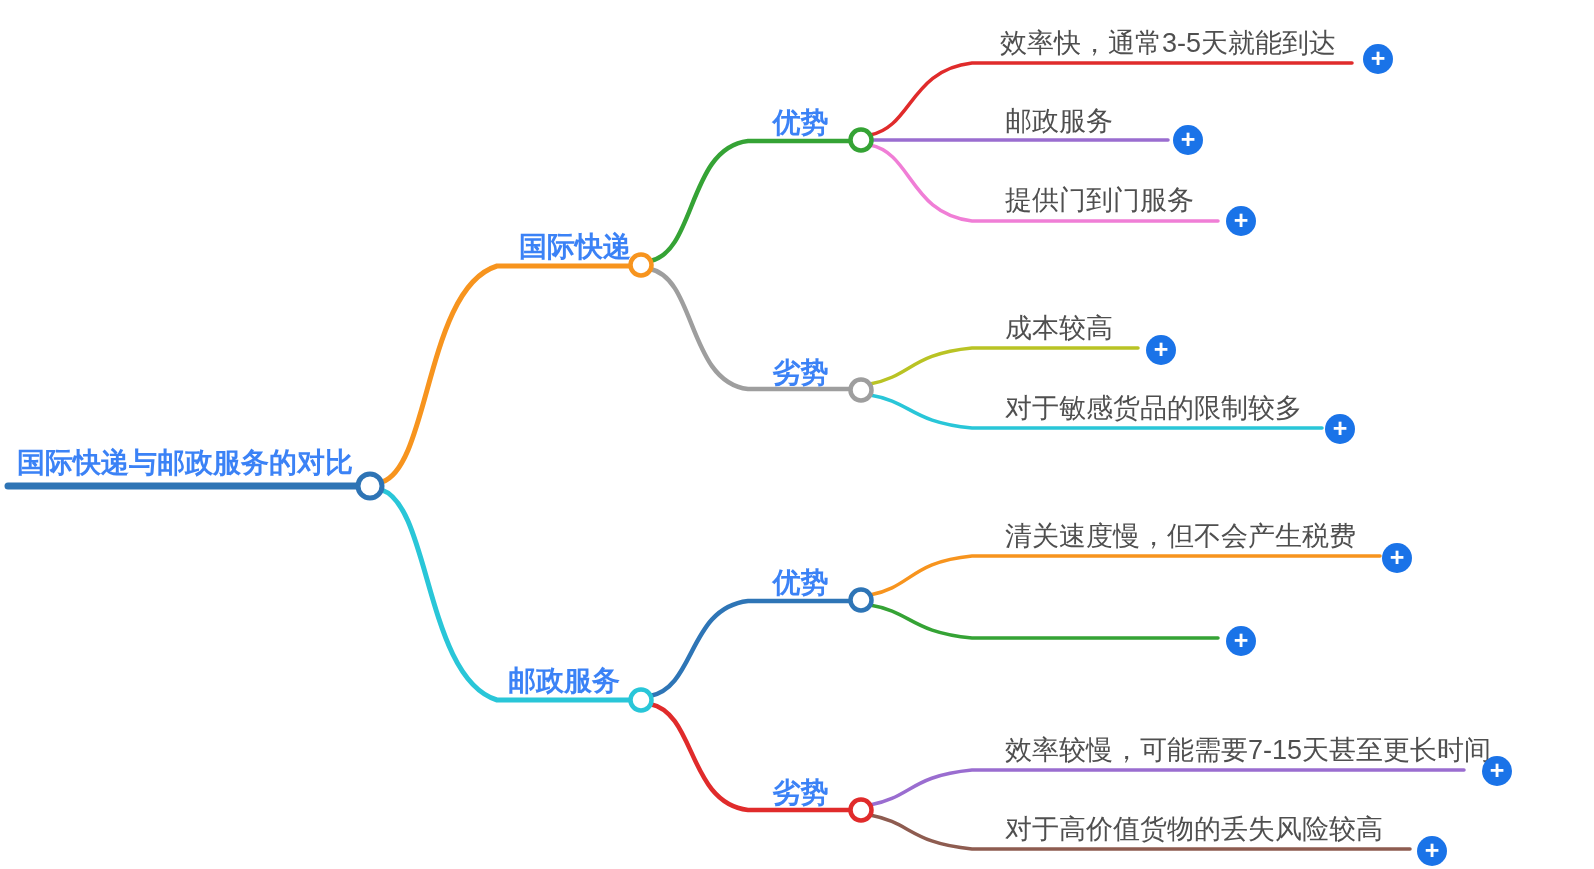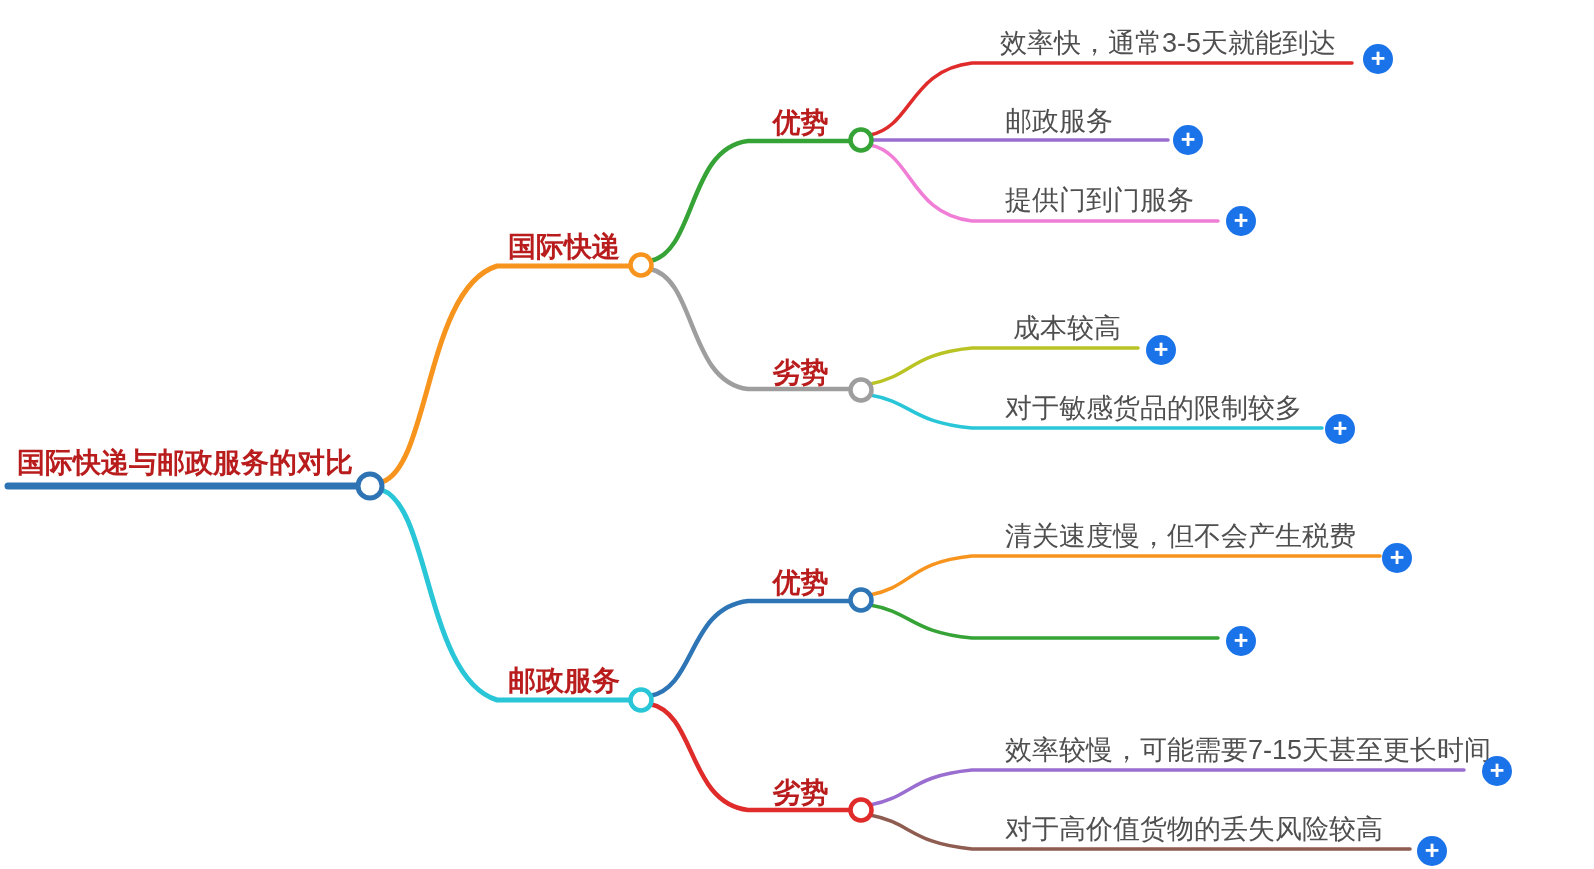--- a/index.html
+++ b/index.html
@@ -7,21 +7,21 @@
     position:relative;
     width:1594px;height:869px;
     background:#ffffff;
     overflow:hidden;
     font-family:"Liberation Sans","DejaVu Sans",sans-serif;
   }
   .canvas svg{position:absolute;left:0;top:0;}
   .label{
     position:absolute;
     white-space:nowrap;
-    color:#b91c1c;
+    color:#3b82f6;
     line-height:34px;
   }
   .node-label{
     font-size:28px;
     font-weight:700;
     text-align:center;
   }
   .leaf-label{
     font-size:27px;
     font-weight:400;
@@ -74,32 +74,32 @@
     <circle cx="641" cy="265" r="10.5" fill="#ffffff" stroke-width="4.5" stroke="#f7941e"></circle>
     <circle cx="641" cy="700" r="10.5" fill="#ffffff" stroke-width="4.5" stroke="#29c6d8"></circle>
     <circle cx="861" cy="140" r="10.5" fill="#ffffff" stroke-width="4.5" stroke="#35a335"></circle>
     <circle cx="861" cy="390" r="10.5" fill="#ffffff" stroke-width="4.5" stroke="#9e9e9e"></circle>
     <circle cx="861" cy="600" r="10.5" fill="#ffffff" stroke-width="4.5" stroke="#2e75b6"></circle>
     <circle cx="861" cy="810" r="10.5" fill="#ffffff" stroke-width="4.5" stroke="#e02b2b"></circle>
   </svg>
 
   <div class="label node-label" style="left:10px;top:446px;width:350px;">国际快递与邮政服务的对比</div>
 
-  <div class="label node-label" style="left:497px;top:230px;width:134px;">国际快递</div>
+  <div class="label node-label" style="left:497px;top:230px;width:134px;text-align:right;">国际快递</div>
   <div class="label node-label" style="left:497px;top:664px;width:134px;">邮政服务</div>
 
   <div class="label node-label" style="left:750px;top:106px;width:101px;">优势</div>
   <div class="label node-label" style="left:750px;top:356px;width:101px;">劣势</div>
   <div class="label node-label" style="left:750px;top:566px;width:101px;">优势</div>
   <div class="label node-label" style="left:750px;top:776px;width:101px;">劣势</div>
 
   <div class="label leaf-label" style="left:1000px;top:26px;">效率快，通常3-5天就能到达</div>
   <div class="label leaf-label" style="left:1005px;top:104px;">邮政服务</div>
   <div class="label leaf-label" style="left:1005px;top:183px;">提供门到门服务</div>
-  <div class="label leaf-label" style="left:1005px;top:311px;margin-left:8px;">成本较高</div>
+  <div class="label leaf-label" style="left:1005px;top:311px;">成本较高</div>
   <div class="label leaf-label" style="left:1005px;top:391px;">对于敏感货品的限制较多</div>
   <div class="label leaf-label" style="left:1005px;top:519px;">清关速度慢，但不会产生税费</div>
   <div class="label leaf-label" style="left:1005px;top:733px;">效率较慢，可能需要7-15天甚至更长时间</div>
   <div class="label leaf-label" style="left:1005px;top:812px;font-family:Liberation Serif, serif;">对于高价值货物的丢失风险较高</div>
 
   <div class="add-badge" style="left:1363px;top:44px;">
     <span>+</span>
   </div>
   <div class="add-badge" style="left:1173px;top:125px;">
     <span>+</span>

